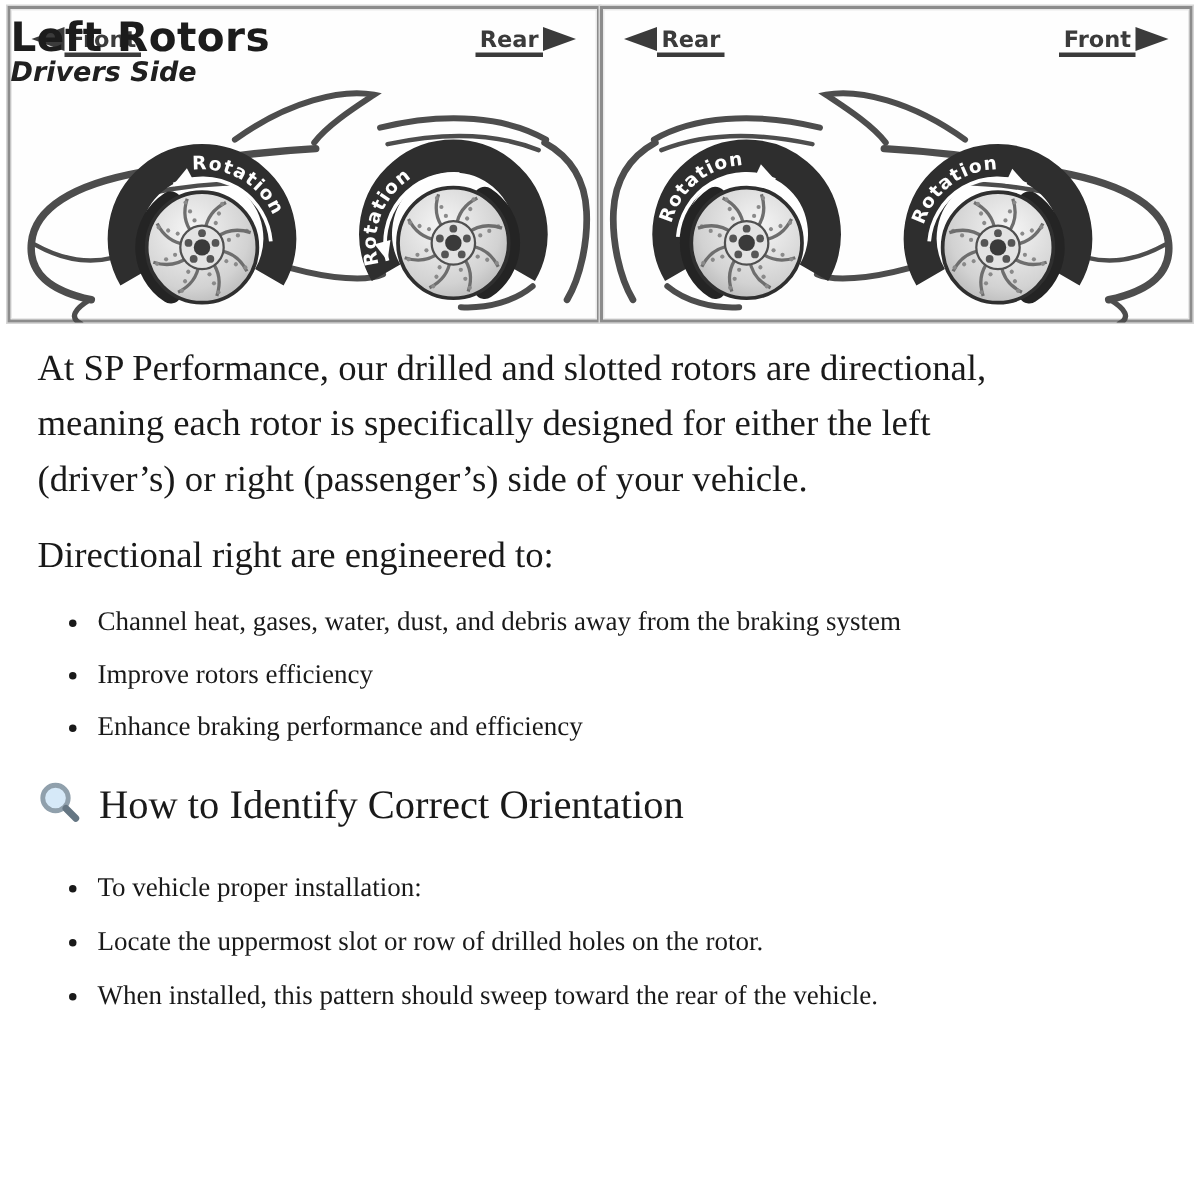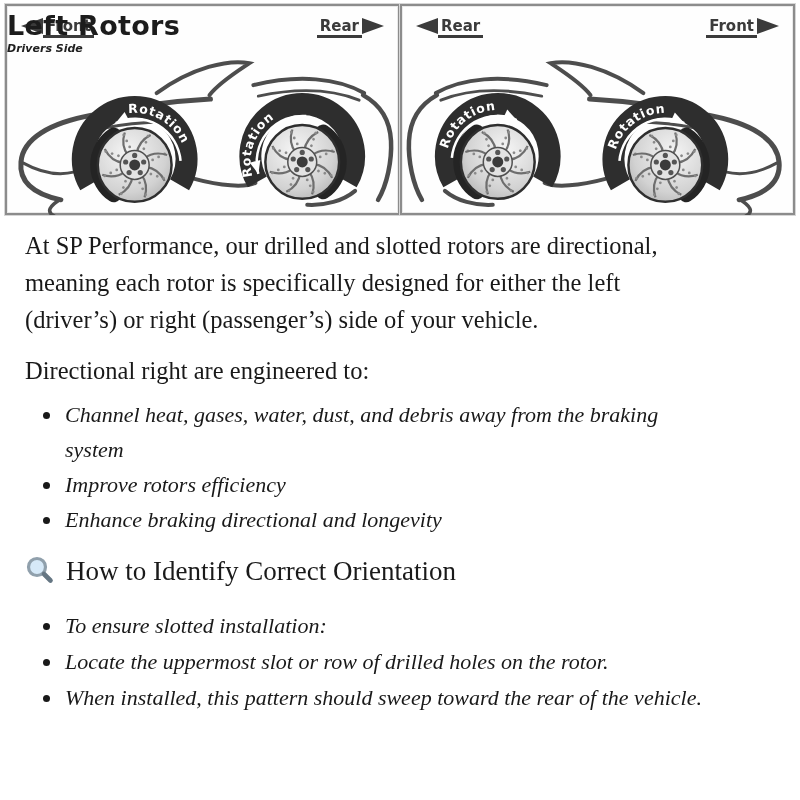--- a/index.html
+++ b/index.html
@@ -12,40 +12,40 @@
   
   .diagram{display:flex;margin:4px 5px 0 5px;}
   .panel{
     position:relative;width:50%;height:211px;box-sizing:border-box;
     border:2px solid #8c8c8c;background:#fefefe;
     box-shadow:0 0 0 1px #d6d6d6, inset 0 0 0 1px #e9e9e9;
   }
   .panel-title-box{position:absolute;top:5px;left:0;right:0;text-align:left;
     font-family:"DejaVu Sans", sans-serif;z-index:3;}
   .p-title{font-size:27px;font-weight:bold;line-height:29px;color:#1c1c1c;letter-spacing:0.3px;}
-  .p-sub{font-size:11px;font-weight:bold;font-style:italic;color:#202020;line-height:17px;}
+  .p-sub{font-size:18px;font-weight:bold;font-style:italic;color:#202020;line-height:17px;}
   .dir{position:absolute;top:12px;display:flex;align-items:flex-start;z-index:3;
     font-family:"DejaVu Sans", sans-serif;font-weight:bold;font-size:15px;color:#3b3b3b;}
   .dir-left{left:14px;}
   .dir-right{right:14px;}
   .dir .word{border-bottom:3px solid #3b3b3b;padding:0 3px 1px 3px;line-height:16px;}
   .tri-l{width:0;height:0;border-top:8px solid transparent;border-bottom:8px solid transparent;
     border-right:22px solid #3b3b3b;margin-bottom:-8px;}
   .tri-r{width:0;height:0;border-top:8px solid transparent;border-bottom:8px solid transparent;
     border-left:22px solid #3b3b3b;margin-bottom:-8px;}
   .car-svg{position:absolute;left:0;top:44px;width:100%;height:165px;}
   .rot-text{font-family:"DejaVu Sans", sans-serif;font-weight:bold;font-size:12.5px;
     fill:#ffffff;letter-spacing:0.8px;}
   
   .article{padding:0 85px 14px 25px;}
   .intro{font-size:24.5px;line-height:37px;margin:12px 0 16px 0;}
   .h-sec1{font-size:27px;font-weight:bold;line-height:34px;margin:14px 0 0 0;color:#111;}
   .h-sec2{font-size:27px;font-weight:normal;line-height:36px;margin:16px 0 0 0;color:#1a1a1a;}
   .lead{font-size:24.5px;line-height:33px;margin:14px 0 0 0;}
-  ul{margin:10px 0 0 0;padding-left:38px;font-size:22px;line-height:35px;font-style:italic;}
+  ul{margin:10px 0 0 0;padding-left:38px;font-size:18px;line-height:35px;}
   ul.list2{margin-top:14px;line-height:36px;}
   li{padding-left:2px;}
   .emoji{display:inline-block;vertical-align:-5px;margin-right:11px;}
 </style>
 </head>
 <body>
 
 <div class="diagram">
 
   <div class="panel">
@@ -189,31 +189,31 @@
 <div class="article">
 
   <p class="intro">At SP Performance, our drilled and slotted rotors are directional, meaning each rotor is specifically designed for either the left (driver’s) or right (passenger’s) side of your vehicle.</p>
 
 
   <p class="lead">Directional right are engineered to:</p>
 
   <ul>
     <li>Channel heat, gases, water, dust, and debris away from the braking system</li>
     <li>Improve rotors efficiency</li>
-    <li>Enhance braking directional and longevity</li>
+    <li>Enhance braking performance and efficiency</li>
   </ul>
 
   <div class="h-sec2">
     <span class="emoji">
       <svg width="30" height="30" viewBox="0 0 30 30">
         <circle cx="12" cy="12" r="8.5" fill="#d6e9f8" stroke="#90a0ac" stroke-width="3.2"></circle>
         <line x1="19" y1="19" x2="25.5" y2="25.5" stroke="#657683" stroke-width="4.6" stroke-linecap="round"></line>
       </svg>
     </span><span>How to Identify Correct Orientation</span>
   </div>
 
   <ul class="list2">
-    <li>To ensure slotted installation:</li>
+    <li>To vehicle proper installation:</li>
     <li>Locate the uppermost slot or row of drilled holes on the rotor.</li>
     <li>When installed, this pattern should sweep toward the rear of the vehicle.</li>
   </ul>
 
 </div>
 
 </body></html>

